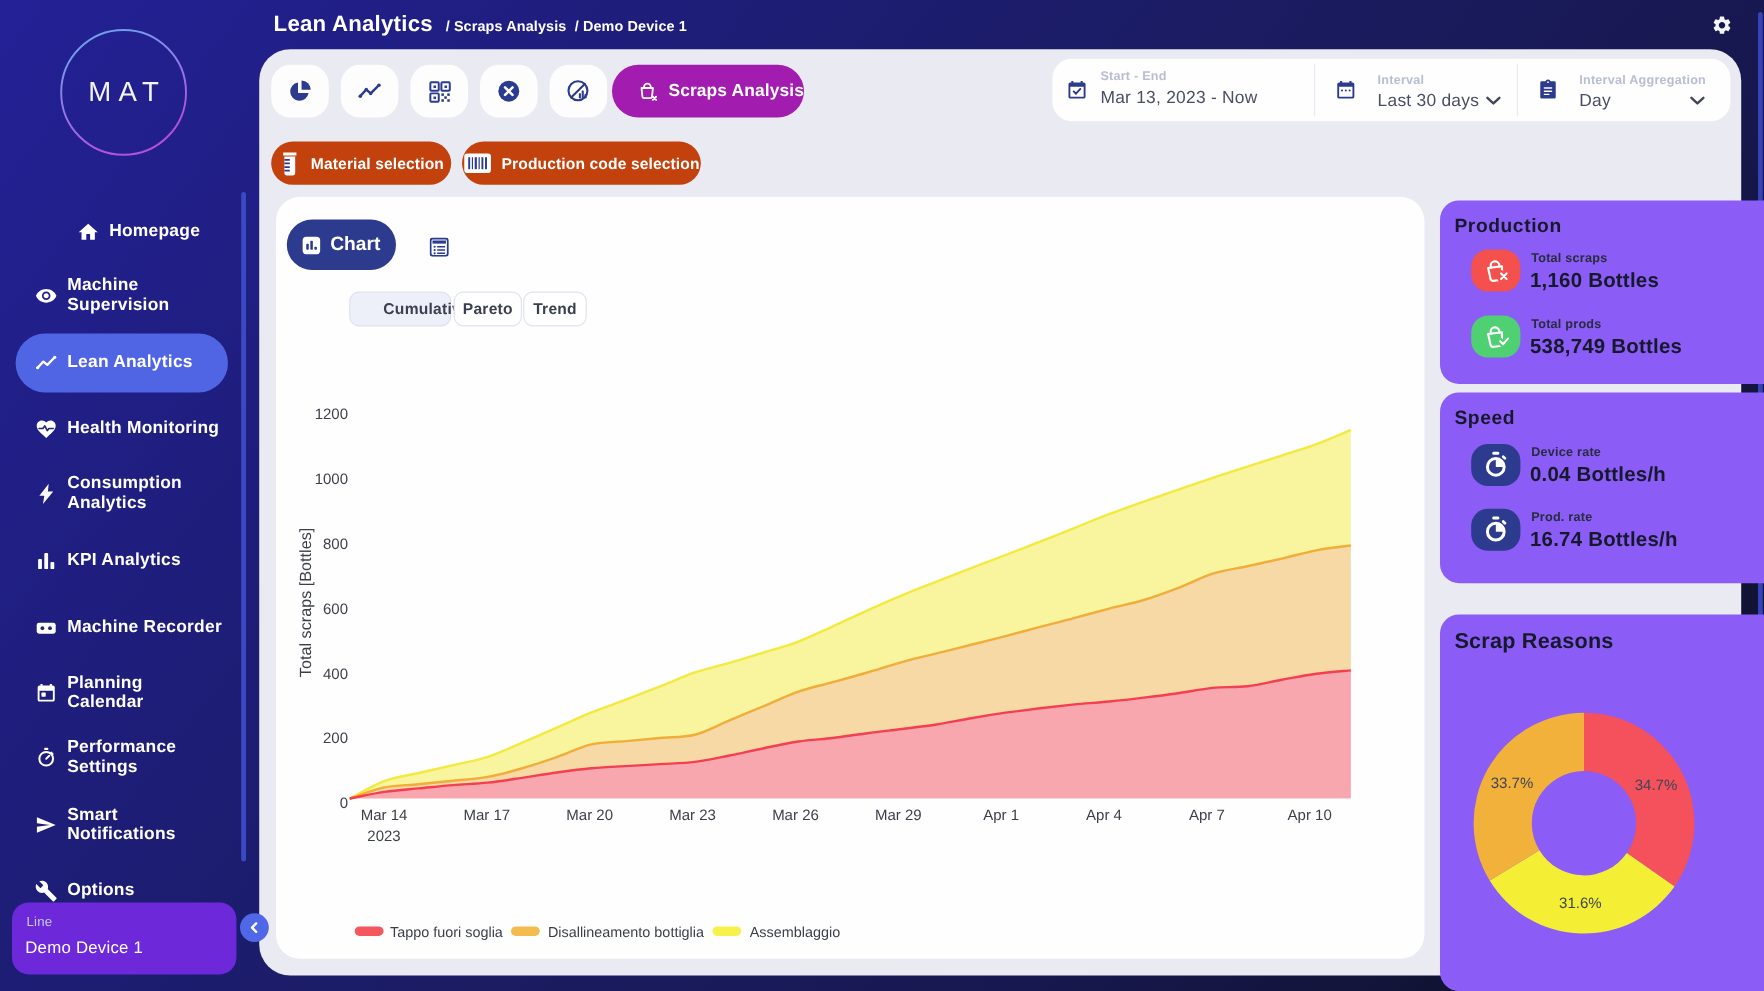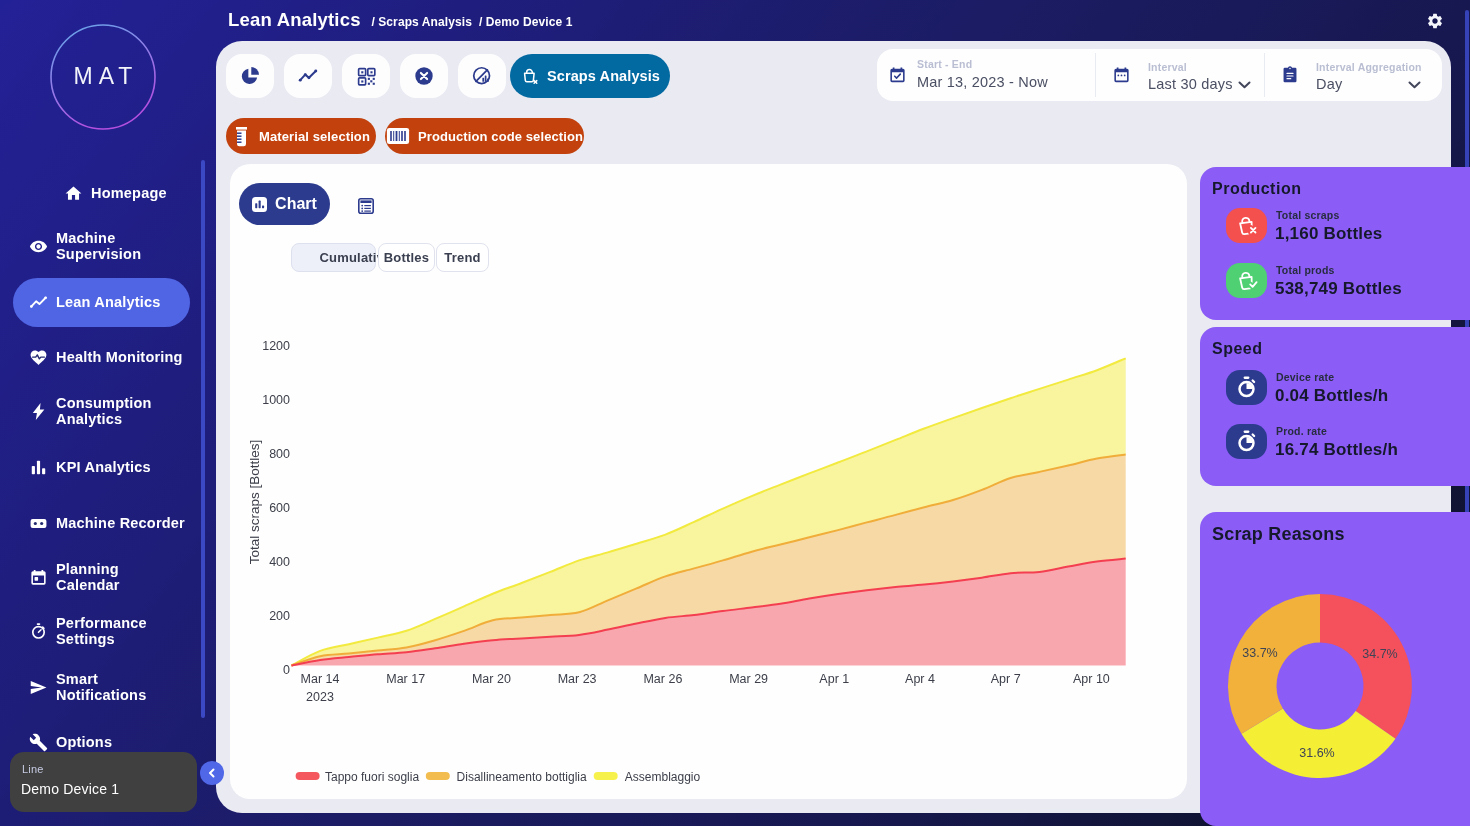--- a/index.html
+++ b/index.html
@@ -18,33 +18,33 @@
 
   
   .logo { left:50px; top:24px; width:106px; height:106px; }
   .logo-txt { left:50px; top:63px; width:106px; text-align:center; font-size:23px; font-weight:normal; letter-spacing:6px; text-indent:6px; color:#f2f4fa; }
 
   
   .nav-item { left:0; width:207px; display:flex; align-items:center; }
   .nav-ico { position:absolute; left:29px; width:19px; height:19px; }
   .nav-txt { position:absolute; left:56px; white-space:nowrap; font-size:14.5px; font-weight:bold; line-height:16px; letter-spacing:0.2px; color:#fff; }
   .active-pill { left:13px; top:278px; width:177px; height:49px; background:#5065e4; border-radius:25px; }
-  .dev-panel { z-index:29; left:10px; top:752px; width:187px; height:60px; background:#404040; border-radius:14px; }
+  .dev-panel { z-index:29; left:10px; top:752px; width:187px; height:60px; background:#6d28d9; border-radius:14px; }
   .dev-line { position:absolute; left:12px; top:11px; font-size:11px; color:#c6cbe2; letter-spacing:0.2px;}
   .dev-name { position:absolute; left:11px; top:29px; font-size:14px; color:#fff; letter-spacing:0.2px; }
   .collapse-btn { z-index:30; left:200px; top:761px; width:24px; height:24px; border-radius:50%; background:#5067e8; display:flex; align-items:center; justify-content:center; }
   .side-scroll { left:201px; top:160px; width:4px; height:558px; border-radius:2px; background:#3b49c4; }
   .right-scroll { left:1465px; top:10px; width:3.6px; height:796px; border-radius:2px; background:#3542b8; }
 
   
   .main-card { left:216px; top:41px; width:1235px; height:772px; background:#e9eaf2; border-radius:26px; }
 
   .tool-btn { top:54px; width:48px; height:44px; background:#fdfdfe; border-radius:16px; display:flex; align-items:center; justify-content:center; }
-  .scraps-btn { left:510px; top:54px; white-space:nowrap; width:160px; height:44px; background:#0369a1; border-radius:22px; color:#fff;
-    display:flex; align-items:center; justify-content:center; gap:8px; font-size:14.5px; font-weight:bold; letter-spacing:0.1px; }
+  .scraps-btn { left:510px; top:54px; white-space:nowrap; width:160px; height:44px; background:#a21caf; border-radius:22px; color:#fff;
+    display:flex; align-items:center; justify-content:flex-end; gap:8px; font-size:14.5px; font-weight:bold; letter-spacing:0.1px; }
   .sel-btn { top:118px; height:36px; white-space:nowrap; background:#c2410c; border-radius:18px; color:#fff;
     display:flex; align-items:center; justify-content:center; gap:8px; font-size:13px; font-weight:bold; letter-spacing:0.1px; }
   .sel-btn svg, .scraps-btn svg { flex-shrink:0; }
 
   
   .date-bar { left:877px; top:49px; width:565px; height:52px; background:#fefefe; border-radius:16px; }
   .date-div { position:absolute; top:4px; width:1px; height:44px; background:#e9ebf2; }
   .fld-label { position:absolute; font-size:10.5px; font-weight:bold; color:#b9bed2; letter-spacing:0.2px; }
   .fld-value { position:absolute; white-space:nowrap; font-size:14.5px; color:#4b4f63; letter-spacing:0.2px; }
 
@@ -298,21 +298,21 @@
         <circle cx="4.2" cy="10.4" r="0.9"></circle>
         <circle cx="4.2" cy="13.1" r="0.9"></circle>
       </g>
       <g stroke="#2c3b8d" stroke-width="1.2">
         <path d="M6.3 7.6 h6.6"></path>
         <path d="M6.3 10.4 h6.6"></path>
         <path d="M6.3 13.1 h6.6"></path>
       </g>
     </svg>
   <div class="tab on" style="left:61px; width:85px;padding-left:44px;">Cumulative</div>
-  <div class="tab" style="left:148px; width:57px;">Bottles</div>
+  <div class="tab" style="left:148px; width:57px;">Pareto</div>
   <div class="tab" style="left:206px; width:53px;">Trend</div>
   <svg style="position:absolute;left:0;top:0" width="957" height="635" viewBox="0 0 957 635">
 <path d="M61.4 501.5 C66.2 499.1 80.6 490.4 90.2 486.9 C99.8 483.3 109.3 482.4 118.9 480.2 C128.5 478.0 138.1 475.8 147.7 473.6 C157.3 471.3 166.9 469.8 176.5 466.7 C186.1 463.6 195.7 459.0 205.2 454.9 C214.8 450.9 224.4 446.7 234.0 442.4 C243.6 438.2 253.2 433.6 262.8 429.7 C272.4 425.8 282.0 422.7 291.6 419.0 C301.1 415.4 310.7 411.6 320.3 407.9 C329.9 404.1 339.5 399.7 349.1 396.4 C358.7 393.2 368.3 391.2 377.9 388.4 C387.5 385.7 397.0 382.6 406.6 379.7 C416.2 376.7 425.8 374.3 435.4 370.6 C445.0 367.0 454.6 362.2 464.2 357.9 C473.8 353.5 483.4 348.9 492.9 344.6 C502.5 340.3 512.1 336.0 521.7 332.1 C531.3 328.1 540.9 324.4 550.5 320.6 C560.1 316.9 569.7 313.1 579.3 309.4 C588.9 305.8 598.4 302.2 608.0 298.5 C617.6 294.9 627.2 291.1 636.8 287.4 C646.4 283.6 656.0 279.7 665.6 275.9 C675.2 272.1 684.7 268.1 694.3 264.5 C703.9 260.9 713.5 257.5 723.1 254.1 C732.7 250.7 742.3 247.3 751.9 244.0 C761.5 240.7 771.1 237.4 780.6 234.2 C790.2 231.0 799.8 228.0 809.4 224.9 C819.0 221.8 828.6 218.7 838.2 215.6 C847.8 212.4 857.4 209.8 867.0 206.2 C876.5 202.7 890.9 196.3 895.7 194.3 L895.7 290.6 C890.9 291.2 876.5 292.7 867.0 294.6 C857.4 296.4 847.8 299.3 838.2 301.5 C828.6 303.7 819.0 305.8 809.4 307.9 C799.8 309.9 790.2 311.0 780.6 314.0 C771.1 317.0 761.5 322.3 751.9 325.9 C742.3 329.6 732.7 333.2 723.1 336.0 C713.5 338.9 703.9 340.7 694.3 343.2 C684.7 345.7 675.2 348.4 665.6 350.9 C656.0 353.5 646.4 355.9 636.8 358.4 C627.2 360.9 617.6 363.6 608.0 366.1 C598.4 368.6 588.9 370.9 579.3 373.3 C569.7 375.7 560.1 378.1 550.5 380.5 C540.9 382.9 531.3 385.0 521.7 387.7 C512.1 390.3 502.5 393.6 492.9 396.4 C483.4 399.2 473.8 401.8 464.2 404.4 C454.6 407.1 445.0 409.1 435.4 412.4 C425.8 415.7 416.2 420.4 406.6 424.4 C397.0 428.4 387.5 432.3 377.9 436.3 C368.3 440.3 358.7 445.9 349.1 448.3 C339.5 450.7 329.9 450.1 320.3 451.0 C310.7 451.8 301.1 452.7 291.6 453.6 C282.0 454.5 272.4 454.1 262.8 456.3 C253.2 458.5 243.6 463.6 234.0 466.9 C224.4 470.2 214.8 473.5 205.2 476.2 C195.7 479.0 186.1 481.7 176.5 483.4 C166.9 485.1 157.3 485.6 147.7 486.6 C138.1 487.6 128.5 488.6 118.9 489.5 C109.3 490.5 99.8 490.2 90.2 492.2 C80.6 494.2 66.2 499.9 61.4 501.5 Z" fill="rgba(243,236,62,0.50)"></path>
 <path d="M61.4 501.5 C66.2 499.9 80.6 494.2 90.2 492.2 C99.8 490.2 109.3 490.5 118.9 489.5 C128.5 488.6 138.1 487.6 147.7 486.6 C157.3 485.6 166.9 485.1 176.5 483.4 C186.1 481.7 195.7 479.0 205.2 476.2 C214.8 473.5 224.4 470.2 234.0 466.9 C243.6 463.6 253.2 458.5 262.8 456.3 C272.4 454.1 282.0 454.5 291.6 453.6 C301.1 452.7 310.7 451.8 320.3 451.0 C329.9 450.1 339.5 450.7 349.1 448.3 C358.7 445.9 368.3 440.3 377.9 436.3 C387.5 432.3 397.0 428.4 406.6 424.4 C416.2 420.4 425.8 415.7 435.4 412.4 C445.0 409.1 454.6 407.1 464.2 404.4 C473.8 401.8 483.4 399.2 492.9 396.4 C502.5 393.6 512.1 390.3 521.7 387.7 C531.3 385.0 540.9 382.9 550.5 380.5 C560.1 378.1 569.7 375.7 579.3 373.3 C588.9 370.9 598.4 368.6 608.0 366.1 C617.6 363.6 627.2 360.9 636.8 358.4 C646.4 355.9 656.0 353.5 665.6 350.9 C675.2 348.4 684.7 345.7 694.3 343.2 C703.9 340.7 713.5 338.9 723.1 336.0 C732.7 333.2 742.3 329.6 751.9 325.9 C761.5 322.3 771.1 317.0 780.6 314.0 C790.2 311.0 799.8 309.9 809.4 307.9 C819.0 305.8 828.6 303.7 838.2 301.5 C847.8 299.3 857.4 296.4 867.0 294.6 C876.5 292.7 890.9 291.2 895.7 290.6 L895.7 394.6 C890.9 395.1 876.5 396.2 867.0 397.5 C857.4 398.8 847.8 400.8 838.2 402.5 C828.6 404.3 819.0 406.8 809.4 407.9 C799.8 409.0 790.2 408.2 780.6 409.2 C771.1 410.2 761.5 412.3 751.9 413.7 C742.3 415.1 732.7 416.3 723.1 417.4 C713.5 418.6 703.9 419.7 694.3 420.6 C684.7 421.6 675.2 422.1 665.6 423.0 C656.0 424.0 646.4 425.1 636.8 426.2 C627.2 427.4 617.6 428.6 608.0 429.9 C598.4 431.3 588.9 432.8 579.3 434.5 C569.7 436.1 560.1 438.3 550.5 439.8 C540.9 441.3 531.3 442.3 521.7 443.5 C512.1 444.7 502.5 445.7 492.9 447.0 C483.4 448.2 473.8 449.8 464.2 451.0 C454.6 452.1 445.0 452.5 435.4 453.9 C425.8 455.3 416.2 457.5 406.6 459.5 C397.0 461.4 387.5 463.7 377.9 465.6 C368.3 467.5 358.7 469.7 349.1 470.9 C339.5 472.1 329.9 472.2 320.3 472.8 C310.7 473.3 301.1 473.8 291.6 474.4 C282.0 474.9 272.4 475.3 262.8 476.2 C253.2 477.1 243.6 478.4 234.0 479.7 C224.4 481.0 214.8 482.8 205.2 484.2 C195.7 485.6 186.1 487.2 176.5 488.2 C166.9 489.2 157.3 489.5 147.7 490.3 C138.1 491.1 128.5 492.1 118.9 493.0 C109.3 493.9 99.8 494.5 90.2 495.9 C80.6 497.3 66.2 500.6 61.4 501.5 Z" fill="rgba(240,173,58,0.45)"></path>
 <path d="M61.4 501.5 C66.2 500.6 80.6 497.3 90.2 495.9 C99.8 494.5 109.3 493.9 118.9 493.0 C128.5 492.1 138.1 491.1 147.7 490.3 C157.3 489.5 166.9 489.2 176.5 488.2 C186.1 487.2 195.7 485.6 205.2 484.2 C214.8 482.8 224.4 481.0 234.0 479.7 C243.6 478.4 253.2 477.1 262.8 476.2 C272.4 475.3 282.0 474.9 291.6 474.4 C301.1 473.8 310.7 473.3 320.3 472.8 C329.9 472.2 339.5 472.1 349.1 470.9 C358.7 469.7 368.3 467.5 377.9 465.6 C387.5 463.7 397.0 461.4 406.6 459.5 C416.2 457.5 425.8 455.3 435.4 453.9 C445.0 452.5 454.6 452.1 464.2 451.0 C473.8 449.8 483.4 448.2 492.9 447.0 C502.5 445.7 512.1 444.7 521.7 443.5 C531.3 442.3 540.9 441.3 550.5 439.8 C560.1 438.3 569.7 436.1 579.3 434.5 C588.9 432.8 598.4 431.3 608.0 429.9 C617.6 428.6 627.2 427.4 636.8 426.2 C646.4 425.1 656.0 424.0 665.6 423.0 C675.2 422.1 684.7 421.6 694.3 420.6 C703.9 419.7 713.5 418.6 723.1 417.4 C732.7 416.3 742.3 415.1 751.9 413.7 C761.5 412.3 771.1 410.2 780.6 409.2 C790.2 408.2 799.8 409.0 809.4 407.9 C819.0 406.8 828.6 404.3 838.2 402.5 C847.8 400.8 857.4 398.8 867.0 397.5 C876.5 396.2 890.9 395.1 895.7 394.6 L895.7 501.5 C890.9 501.5 876.5 501.5 867.0 501.5 C857.4 501.5 847.8 501.5 838.2 501.5 C828.6 501.5 819.0 501.5 809.4 501.5 C799.8 501.5 790.2 501.5 780.6 501.5 C771.1 501.5 761.5 501.5 751.9 501.5 C742.3 501.5 732.7 501.5 723.1 501.5 C713.5 501.5 703.9 501.5 694.3 501.5 C684.7 501.5 675.2 501.5 665.6 501.5 C656.0 501.5 646.4 501.5 636.8 501.5 C627.2 501.5 617.6 501.5 608.0 501.5 C598.4 501.5 588.9 501.5 579.3 501.5 C569.7 501.5 560.1 501.5 550.5 501.5 C540.9 501.5 531.3 501.5 521.7 501.5 C512.1 501.5 502.5 501.5 492.9 501.5 C483.4 501.5 473.8 501.5 464.2 501.5 C454.6 501.5 445.0 501.5 435.4 501.5 C425.8 501.5 416.2 501.5 406.6 501.5 C397.0 501.5 387.5 501.5 377.9 501.5 C368.3 501.5 358.7 501.5 349.1 501.5 C339.5 501.5 329.9 501.5 320.3 501.5 C310.7 501.5 301.1 501.5 291.6 501.5 C282.0 501.5 272.4 501.5 262.8 501.5 C253.2 501.5 243.6 501.5 234.0 501.5 C224.4 501.5 214.8 501.5 205.2 501.5 C195.7 501.5 186.1 501.5 176.5 501.5 C166.9 501.5 157.3 501.5 147.7 501.5 C138.1 501.5 128.5 501.5 118.9 501.5 C109.3 501.5 99.8 501.5 90.2 501.5 C80.6 501.5 66.2 501.5 61.4 501.5 Z" fill="rgba(244,63,80,0.45)"></path>
 <path d="M61.4 501.5 C66.2 499.1 80.6 490.4 90.2 486.9 C99.8 483.3 109.3 482.4 118.9 480.2 C128.5 478.0 138.1 475.8 147.7 473.6 C157.3 471.3 166.9 469.8 176.5 466.7 C186.1 463.6 195.7 459.0 205.2 454.9 C214.8 450.9 224.4 446.7 234.0 442.4 C243.6 438.2 253.2 433.6 262.8 429.7 C272.4 425.8 282.0 422.7 291.6 419.0 C301.1 415.4 310.7 411.6 320.3 407.9 C329.9 404.1 339.5 399.7 349.1 396.4 C358.7 393.2 368.3 391.2 377.9 388.4 C387.5 385.7 397.0 382.6 406.6 379.7 C416.2 376.7 425.8 374.3 435.4 370.6 C445.0 367.0 454.6 362.2 464.2 357.9 C473.8 353.5 483.4 348.9 492.9 344.6 C502.5 340.3 512.1 336.0 521.7 332.1 C531.3 328.1 540.9 324.4 550.5 320.6 C560.1 316.9 569.7 313.1 579.3 309.4 C588.9 305.8 598.4 302.2 608.0 298.5 C617.6 294.9 627.2 291.1 636.8 287.4 C646.4 283.6 656.0 279.7 665.6 275.9 C675.2 272.1 684.7 268.1 694.3 264.5 C703.9 260.9 713.5 257.5 723.1 254.1 C732.7 250.7 742.3 247.3 751.9 244.0 C761.5 240.7 771.1 237.4 780.6 234.2 C790.2 231.0 799.8 228.0 809.4 224.9 C819.0 221.8 828.6 218.7 838.2 215.6 C847.8 212.4 857.4 209.8 867.0 206.2 C876.5 202.7 890.9 196.3 895.7 194.3" fill="none" stroke="#f2ea3f" stroke-width="2"></path>
 <path d="M61.4 501.5 C66.2 499.9 80.6 494.2 90.2 492.2 C99.8 490.2 109.3 490.5 118.9 489.5 C128.5 488.6 138.1 487.6 147.7 486.6 C157.3 485.6 166.9 485.1 176.5 483.4 C186.1 481.7 195.7 479.0 205.2 476.2 C214.8 473.5 224.4 470.2 234.0 466.9 C243.6 463.6 253.2 458.5 262.8 456.3 C272.4 454.1 282.0 454.5 291.6 453.6 C301.1 452.7 310.7 451.8 320.3 451.0 C329.9 450.1 339.5 450.7 349.1 448.3 C358.7 445.9 368.3 440.3 377.9 436.3 C387.5 432.3 397.0 428.4 406.6 424.4 C416.2 420.4 425.8 415.7 435.4 412.4 C445.0 409.1 454.6 407.1 464.2 404.4 C473.8 401.8 483.4 399.2 492.9 396.4 C502.5 393.6 512.1 390.3 521.7 387.7 C531.3 385.0 540.9 382.9 550.5 380.5 C560.1 378.1 569.7 375.7 579.3 373.3 C588.9 370.9 598.4 368.6 608.0 366.1 C617.6 363.6 627.2 360.9 636.8 358.4 C646.4 355.9 656.0 353.5 665.6 350.9 C675.2 348.4 684.7 345.7 694.3 343.2 C703.9 340.7 713.5 338.9 723.1 336.0 C732.7 333.2 742.3 329.6 751.9 325.9 C761.5 322.3 771.1 317.0 780.6 314.0 C790.2 311.0 799.8 309.9 809.4 307.9 C819.0 305.8 828.6 303.7 838.2 301.5 C847.8 299.3 857.4 296.4 867.0 294.6 C876.5 292.7 890.9 291.2 895.7 290.6" fill="none" stroke="#f0ad3a" stroke-width="2"></path>
 <path d="M61.4 501.5 C66.2 500.6 80.6 497.3 90.2 495.9 C99.8 494.5 109.3 493.9 118.9 493.0 C128.5 492.1 138.1 491.1 147.7 490.3 C157.3 489.5 166.9 489.2 176.5 488.2 C186.1 487.2 195.7 485.6 205.2 484.2 C214.8 482.8 224.4 481.0 234.0 479.7 C243.6 478.4 253.2 477.1 262.8 476.2 C272.4 475.3 282.0 474.9 291.6 474.4 C301.1 473.8 310.7 473.3 320.3 472.8 C329.9 472.2 339.5 472.1 349.1 470.9 C358.7 469.7 368.3 467.5 377.9 465.6 C387.5 463.7 397.0 461.4 406.6 459.5 C416.2 457.5 425.8 455.3 435.4 453.9 C445.0 452.5 454.6 452.1 464.2 451.0 C473.8 449.8 483.4 448.2 492.9 447.0 C502.5 445.7 512.1 444.7 521.7 443.5 C531.3 442.3 540.9 441.3 550.5 439.8 C560.1 438.3 569.7 436.1 579.3 434.5 C588.9 432.8 598.4 431.3 608.0 429.9 C617.6 428.6 627.2 427.4 636.8 426.2 C646.4 425.1 656.0 424.0 665.6 423.0 C675.2 422.1 684.7 421.6 694.3 420.6 C703.9 419.7 713.5 418.6 723.1 417.4 C732.7 416.3 742.3 415.1 751.9 413.7 C761.5 412.3 771.1 410.2 780.6 409.2 C790.2 408.2 799.8 409.0 809.4 407.9 C819.0 406.8 828.6 404.3 838.2 402.5 C847.8 400.8 857.4 398.8 867.0 397.5 C876.5 396.2 890.9 395.1 895.7 394.6" fill="none" stroke="#f43f50" stroke-width="2"></path>
 <text x="90" y="519" font-size="12.5" text-anchor="middle" font-family="Liberation Sans, sans-serif" fill="#3c3f49">Mar 14</text>
       <text x="175.7" y="519" font-size="12.5" text-anchor="middle" font-family="Liberation Sans, sans-serif" fill="#3c3f49">Mar 17</text>

